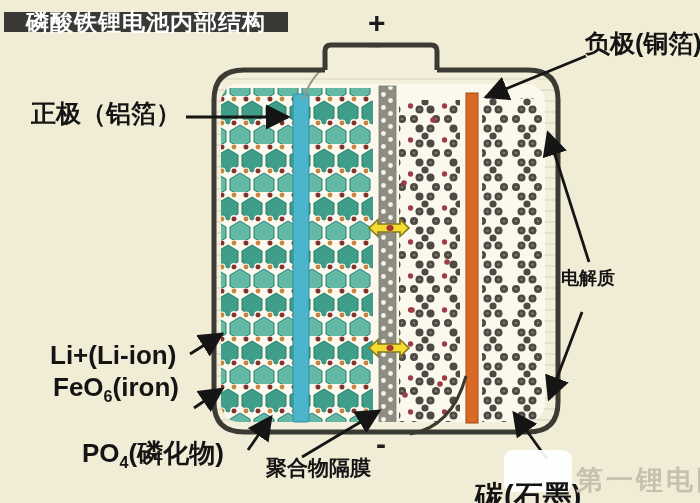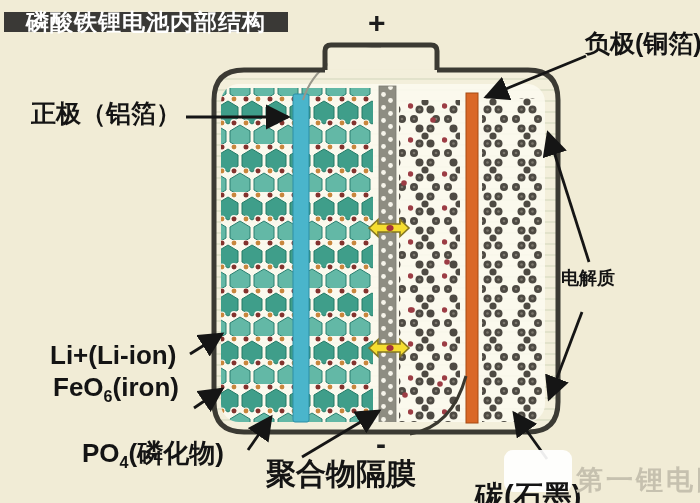--- a/index.html
+++ b/index.html
@@ -171,18 +171,18 @@
 <div class="abs lbl latin" style="left:50px;top:340px;">Li+(Li-ion)</div>
 
 <div class="abs lbl latin" style="left:53px;top:372px;">
   <span>FeO</span><sub>6</sub><span>(iron)</span>
 </div>
 
 <div class="abs lbl latin" style="left:82px;top:436px;">
   <span>PO</span><sub>4</sub><span>(磷化物)</span>
 </div>
 
-<div class="abs lbl cjk" style="left:266px;top:454px;font-size:30px;">聚合物隔膜</div>
+<div class="abs lbl cjk" style="left:266px;top:454px;font-size:21px;">聚合物隔膜</div>
 
 <div class="abs white-box"></div>
 <div class="abs lbl cjk" style="left:475px;top:454px;font-size:29px;margin-top:23px;">碳(石墨)</div>
 
 <div class="abs watermark">第一锂电网</div>
 
 </body></html>

